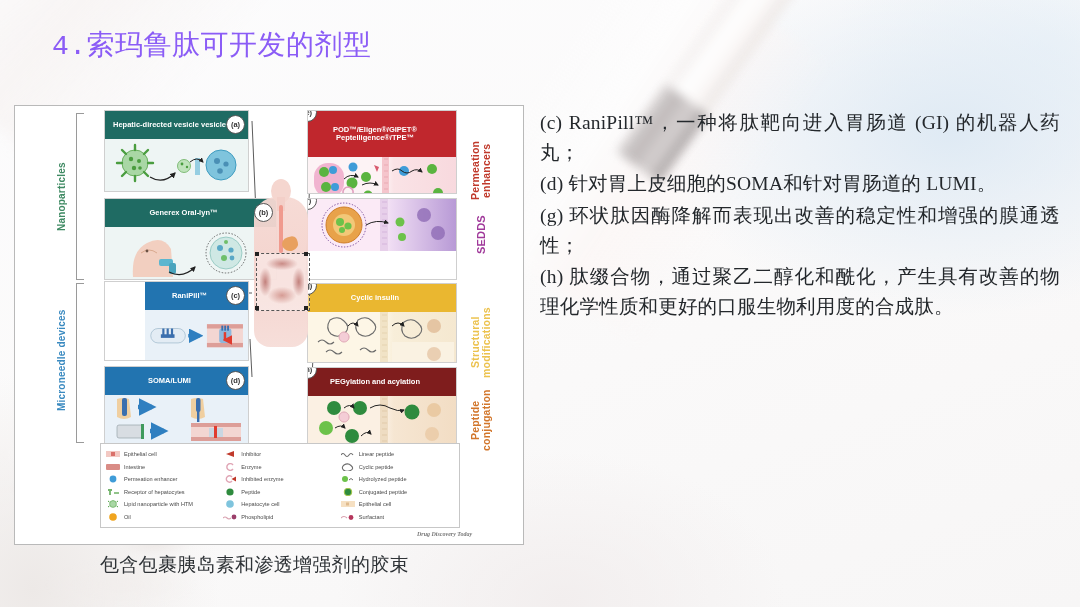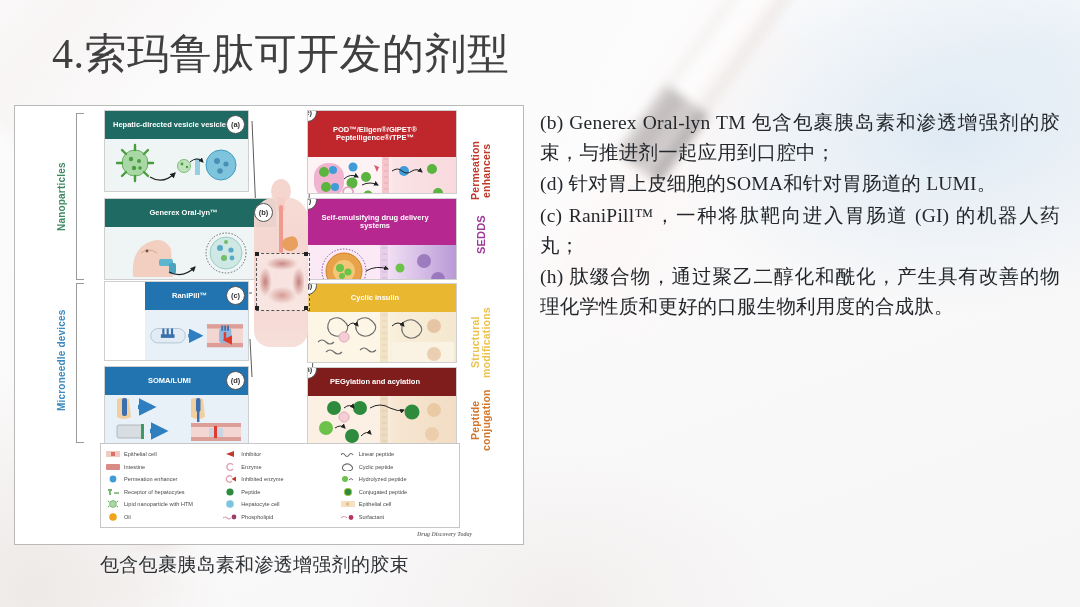--- a/index.html
+++ b/index.html
@@ -39,22 +39,22 @@
   .pen-grey{position:absolute;left:96px;top:252px;width:54px;height:84px;border-radius:3px;
     background:linear-gradient(90deg,#d8d4d4 0%,#b6b0b0 30%,#cfcaca 65%,#9d9797 100%);}
   .bg-diag{position:absolute;top:-30px;left:520px;width:240px;height:340px;
     transform:rotate(34deg);opacity:.45;filter:blur(6px);
     background:linear-gradient(90deg,rgba(255,255,255,0) 0%,#ffffff 35%,#fdf4f2 60%,rgba(255,255,255,0) 100%);}
   .bg-diag2{position:absolute;top:-140px;left:-40px;width:260px;height:300px;
     transform:rotate(42deg);opacity:.5;filter:blur(7px);
     background:linear-gradient(90deg,rgba(255,255,255,0) 0%,#f4eeec 45%,rgba(255,255,255,0) 100%);}
 
   
-  .title{position:absolute;left:52px;top:26px;font-family:Liberation Serif, serif;
-    font-size:42px;color:#404040;letter-spacing:.5px;white-space:nowrap;}
+  .title{position:absolute;left:52px;top:26px;font-family:Liberation Mono, monospace;
+    font-size:28px;color:#8b5cf6;letter-spacing:.5px;white-space:nowrap;}
 
   
   .figure-card{position:absolute;left:14px;top:105px;width:510px;height:440px;
     background:#ffffff;border:1px solid #b9b9b9;box-sizing:border-box;}
   .fig-inner{position:absolute;inset:0;}
 
   .fig-caption{position:absolute;left:100px;top:552px;width:420px;
     font-size:19px;color:#2f3337;letter-spacing:.3px;}
 
   
@@ -348,21 +348,20 @@
           </marker>
         </defs>
       <path d="M40 40 a5 5 0 1 1 .1 0" fill="none" stroke="#e2a0c0" stroke-width="1.6"></path>
       <path d="M66 8 l5 2 l-2 5 z" fill="#d85a6e"></path>
     </svg>
   </div>
   <div class="tag" style="left:-10px;top:-8px">(e)</div>
 </div>
 
 <div class="panel" id="panel-f">
-  <div class="p-head tall" style="background:#b6288f">Self-emulsifying drug delivery systems</div>
   <div class="p-body" style="background:linear-gradient(90deg,#fbeaf6 0%,#fbeaf6 50%,#efdcf3 56%,#b89ad6 100%)">
     <svg width="100%" height="100%" viewBox="0 0 148 52">
       <rect x="72" y="0" width="8" height="52" fill="#e7cfea"></rect>
       <g stroke="#c9a6d4" stroke-width=".6">
         <line x1="74" y1="3" x2="79" y2="3"></line>
           <line x1="74" y1="9" x2="79" y2="9"></line>
         <line x1="74" y1="15" x2="79" y2="15"></line>
           <line x1="74" y1="21" x2="79" y2="21"></line>
         <line x1="74" y1="27" x2="79" y2="27"></line>
           <line x1="74" y1="33" x2="79" y2="33"></line>
@@ -639,17 +638,17 @@
       <span class="t">Surfactant</span>
       </div>
   </div>
 </div>
 
 <div class="ddt" style="left:417px;top:531px;position:absolute">Drug Discovery Today</div>
 
 <div class="fig-caption">包含包裹胰岛素和渗透增强剂的胶束</div>
 
 <div class="text-col">
-  <p>(b) Generex Oral-lyn TM 包含包裹胰岛素和渗透增强剂的胶束，与推进剂一起应用到口腔中；</p>
+  <p>(c) RaniPill™，一种将肽靶向进入胃肠道 (GI) 的机器人药丸；</p>
   <p>(d) 针对胃上皮细胞的SOMA和针对胃肠道的 LUMI。</p>
-  <p>(c) RaniPill™，一种将肽靶向进入胃肠道 (GI) 的机器人药丸；</p>
+  <p> (g) 环状肽因酶降解而表现出改善的稳定性和增强的膜通透性；</p>
   <p> (h) 肽缀合物，通过聚乙二醇化和酰化，产生具有改善的物理化学性质和更好的口服生物利用度的合成肽。</p>
 </div>
 
 </body></html>

